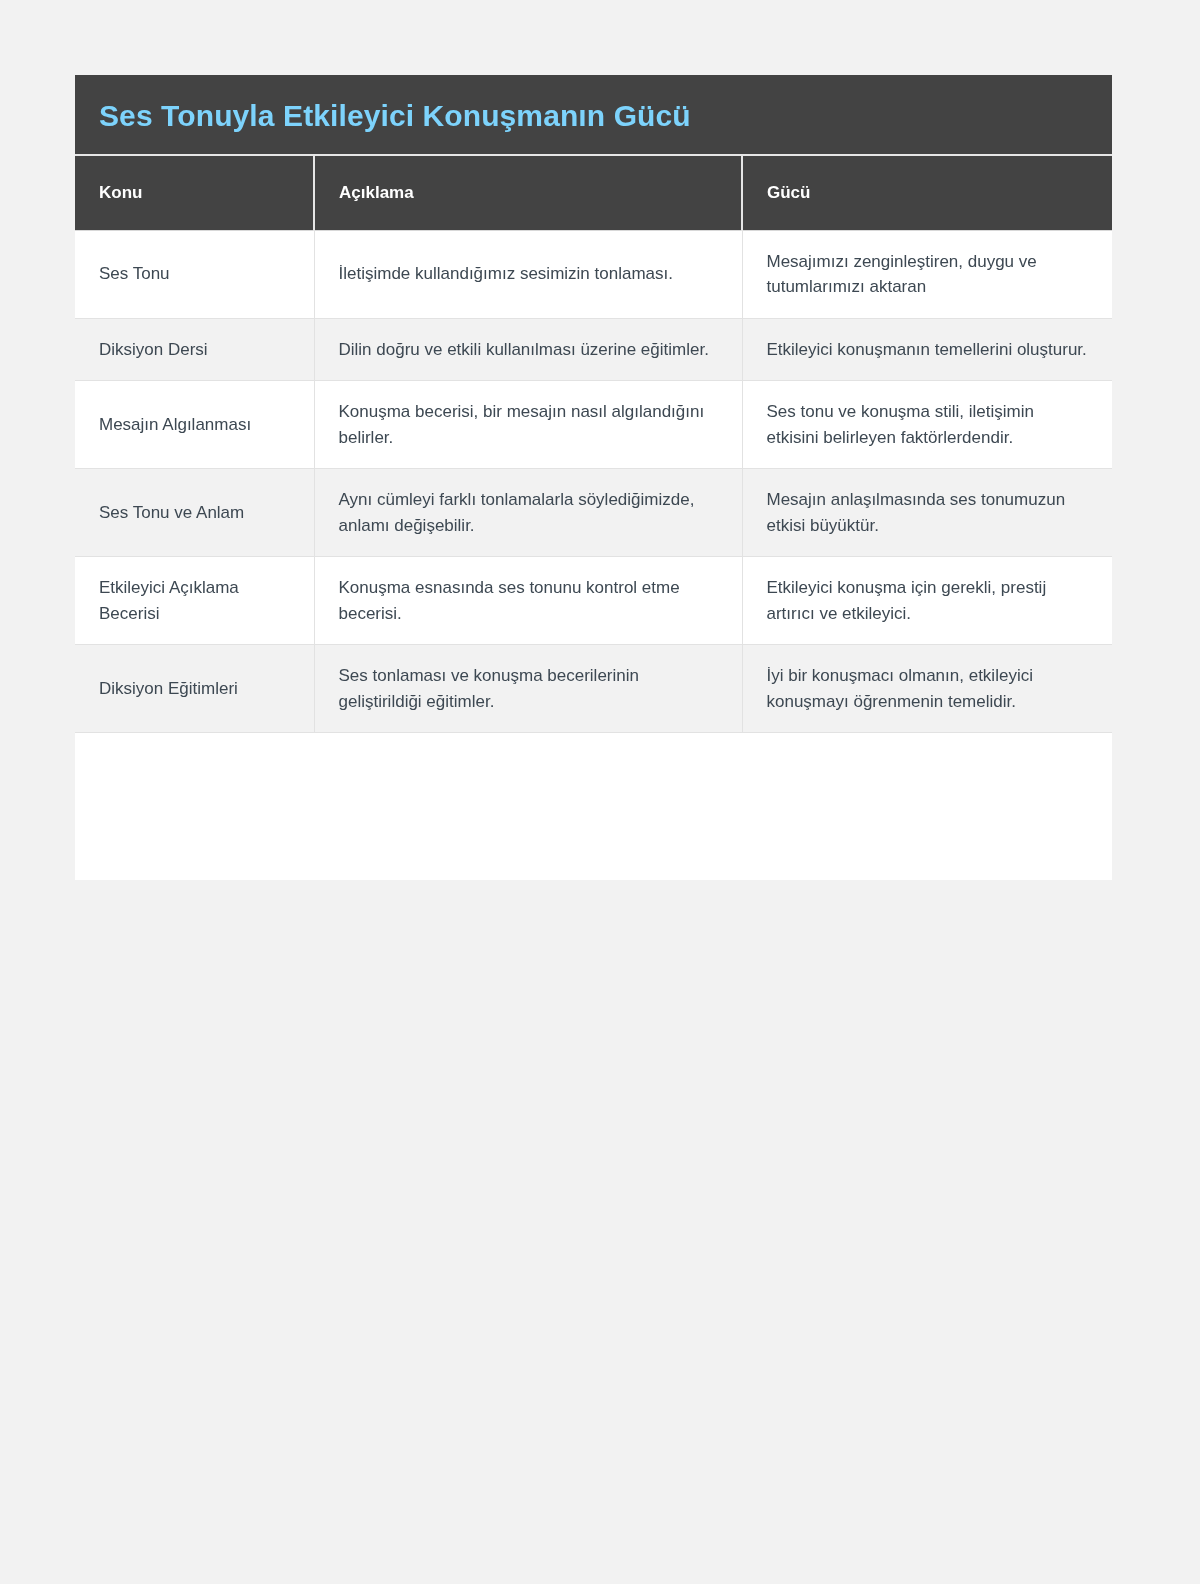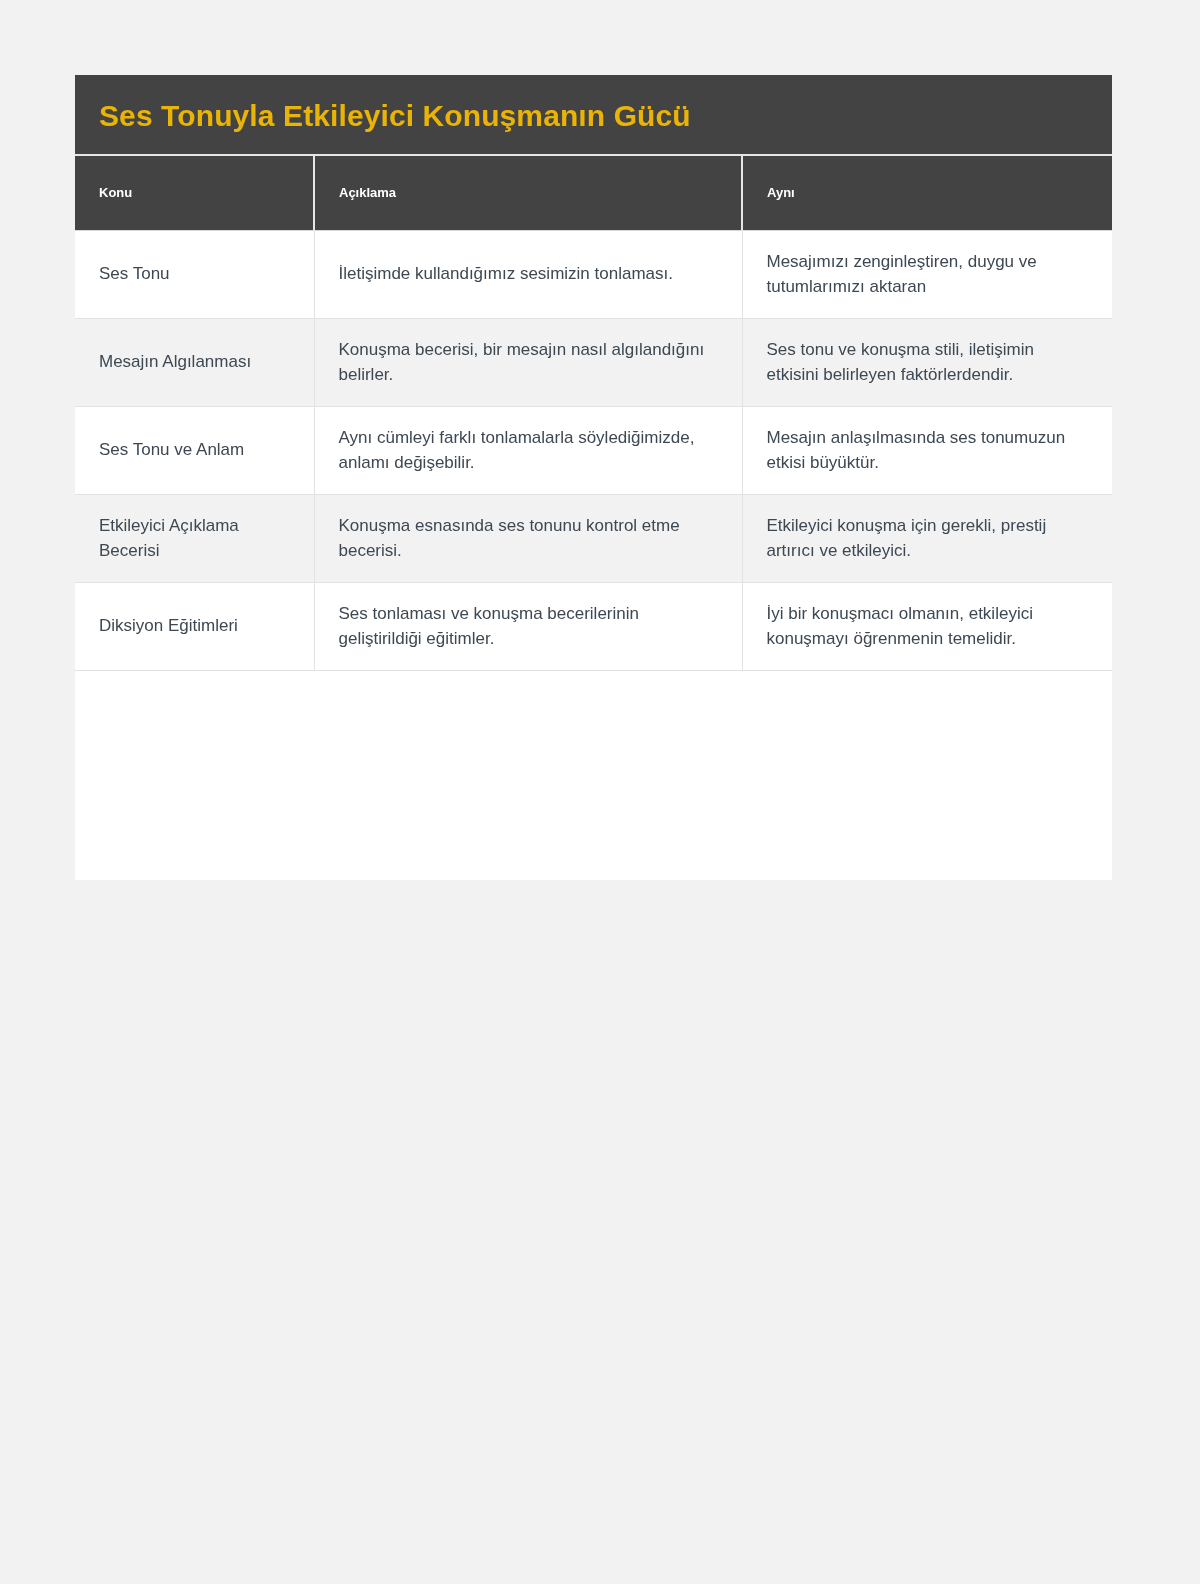--- a/index.html
+++ b/index.html
@@ -30,21 +30,21 @@
     width: 1037px;
     height: 805px;          
     overflow: hidden;
     background: #ffffff;
     box-sizing: border-box;
   }
 
   
   .table-title {
     background: #434343;
-    color: #eab308;
+    color: #7dd3fc;
     font-size: 30px;
     font-weight: bold;
     letter-spacing: 0.1px;
     padding: 26px 24px 25px 24px;
     box-sizing: border-box;
     height: 81px;
     line-height: 30px;
     border-bottom: 2px solid #e6e6e6;
   }
 
@@ -56,21 +56,21 @@
     background: #ffffff;
   }
 
   table.data-table col.c-konu      { width: 239px; }
   table.data-table col.c-aciklama  { width: 428px; }
   table.data-table col.c-onemi     { width: 370px; }
 
   table.data-table thead th {
     background: #434343;
     color: #ffffff;
-    font-size: 13px;
+    font-size: 17px;
     font-weight: bold;
     text-align: left;
     padding: 20px 24px 20px 24px;
     height: 74px;
     box-sizing: border-box;
     vertical-align: middle;
     border-right: 2px solid #e6e6e6;
     border-bottom: 1px solid #d8d8d8;
   }
   table.data-table thead th:last-child { border-right: none; }
@@ -105,31 +105,36 @@
     <table class="data-table">
       <colgroup>
         <col class="c-konu">
         <col class="c-aciklama">
         <col class="c-onemi">
       </colgroup>
       <thead>
         <tr>
           <th>Konu</th>
           <th>Açıklama</th>
-          <th>Aynı</th>
+          <th>Gücü</th>
         </tr>
       </thead>
       <tbody>
 
         <tr>
           <td class="cell-konu">Ses Tonu</td>
           <td>İletişimde kullandığımız sesimizin tonlaması.</td>
           <td>Mesajımızı zenginleştiren, duygu ve tutumlarımızı aktaran</td>
         </tr>
 
+        <tr>
+          <td class="cell-konu">Diksiyon Dersi</td>
+          <td>Dilin doğru ve etkili kullanılması üzerine eğitimler.</td>
+          <td>Etkileyici konuşmanın temellerini oluşturur.</td>
+        </tr>
 
         <tr>
           <td class="cell-konu">Mesajın Algılanması</td>
           <td>Konuşma becerisi, bir mesajın nasıl algılandığını belirler.</td>
           <td>Ses tonu ve konuşma stili, iletişimin etkisini belirleyen faktörlerdendir.</td>
         </tr>
 
         <tr>
           <td class="cell-konu">Ses Tonu ve Anlam</td>
           <td>Aynı cümleyi farklı tonlamalarla söylediğimizde, anlamı değişebilir.</td>

